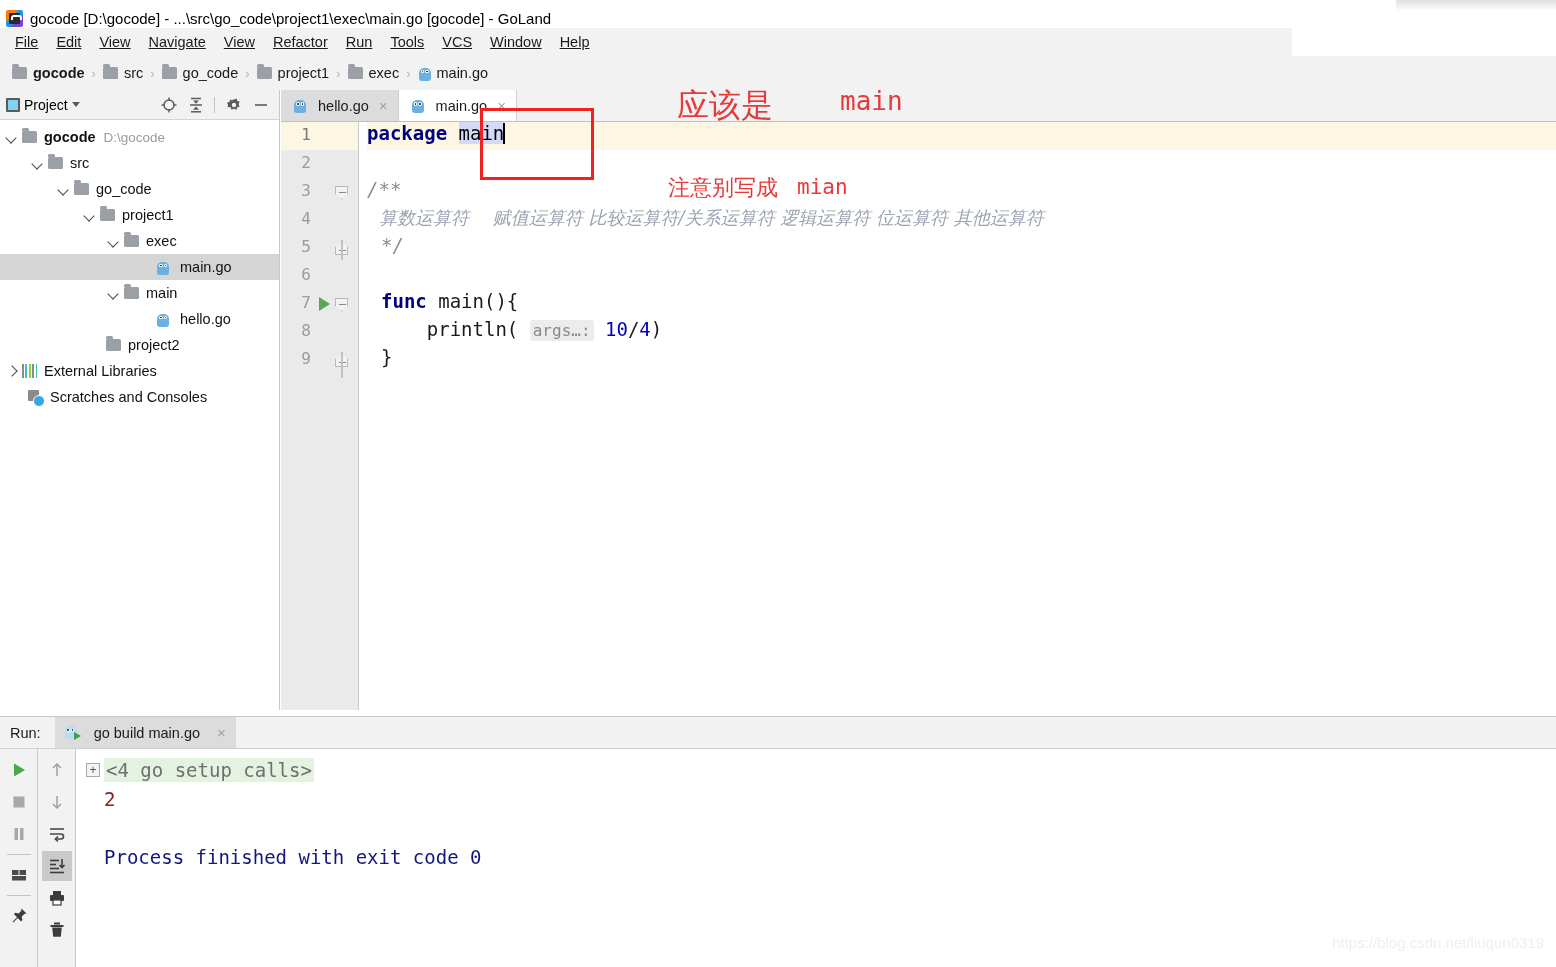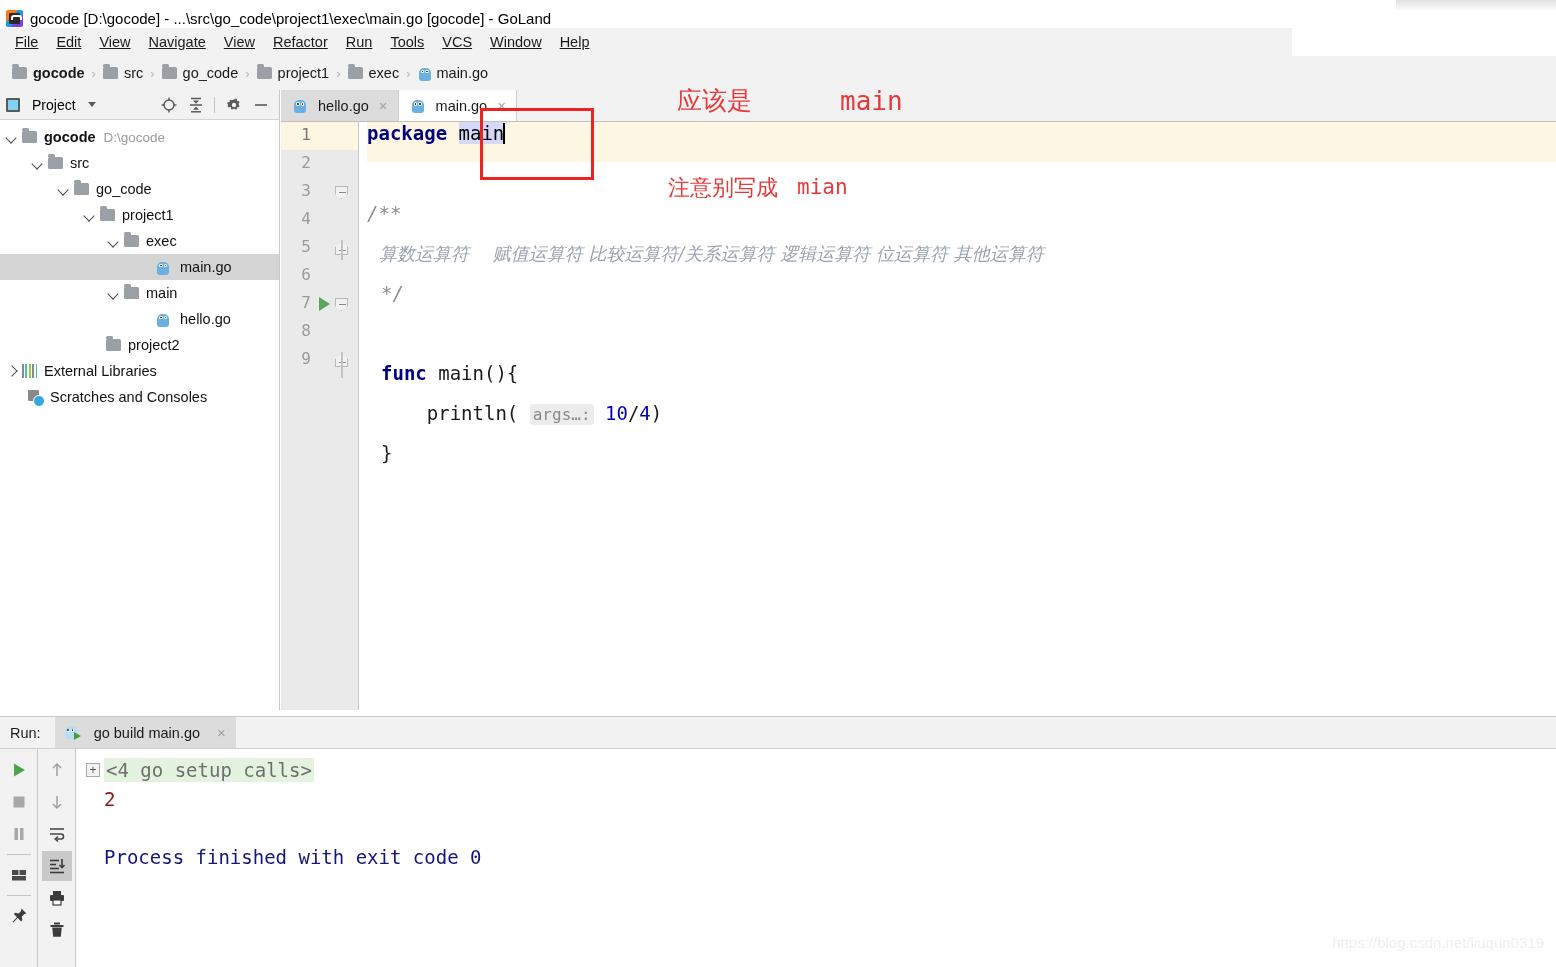--- a/index.html
+++ b/index.html
@@ -97,21 +97,21 @@
 
   
   .sidebar {
     position: absolute; left: 0; top: 90px; width: 280px; height: 620px;
     background: #ffffff; border-right: 1px solid #c8c8c8;
   }
   .side-header {
     height: 30px; background: #f2f2f2; border-bottom: 1px solid #d4d4d4;
     display: flex; align-items: center; padding: 0 6px; font-size: 14px;
   }
-  .side-header .titlegrp { display: flex; align-items: center; gap: 12px; }
+  .side-header .titlegrp { display: flex; align-items: center; gap: 4px; }
   .sq-icon {
     width: 14px; height: 14px; border: 2px solid #5a5a5a; background: #7fd3f5;
     border-radius: 1px; display: inline-block;
   }
   .caret-down {
     width: 0; height: 0; border-left: 4.5px solid transparent;
     border-right: 4.5px solid transparent; border-top: 5px solid #5a5a5a;
     display: inline-block;
   }
   .side-tools { margin-left: auto; display: flex; align-items: center; gap: 10px; padding-right: 4px;}
@@ -218,21 +218,21 @@
     border-bottom: 7px solid transparent;
   }
   .gutter-rightline {
     position: absolute; right: 0; top: 0; width: 1px; height: 100%; background: #c8c8c8;
   }
 
   .code {
     flex: 1 1 auto; position: relative; padding-left: 8px;
     font-family: "DejaVu Sans Mono", monospace; font-size: 19px;
   }
-  .cline { height: 40px; white-space: pre; position: relative; padding-left: 0; }
+  .cline { height: 28px; white-space: pre; position: relative; padding-left: 0; }
   .cline.cur { background: #fdf6e3; }
   .kw { color: #000082; font-weight: bold; }
   .ident { color: #1a1a1a; }
   .sel { background: #d4d9f7; }
   .caret-bar {
     display: inline-block; width: 2px; height: 21px; background: #000;
     vertical-align: -4px; margin-left: -1px;
   }
   .cmt { color: #8c8c8c; font-style: italic; }
   .cmt-cn { color: #9aa3b0; font-style: italic; font-family: "DejaVu Serif", serif; font-size: 18px;}
@@ -243,21 +243,21 @@
   .num-lit { color: #0000c0; }
 
   
   .redbox {
     position: absolute; border: 3px solid #ef2222; background: transparent;
     pointer-events: none;
   }
   .redtext {
     position: absolute; color: #e8393a; white-space: pre;
   }
-  .redtext.cn { font-family: "DejaVu Serif", serif; font-size: 25px; }
+  .redtext.cn { font-family: "DejaVu Serif", serif; font-size: 32px; }
   .redtext.mono { font-family: "DejaVu Sans Mono", monospace; font-size: 26px; }
   .redtext.cn2 { font-family: "DejaVu Serif", serif; font-size: 22px; }
   .redtext.mono2 { font-family: "DejaVu Sans Mono", monospace; font-size: 21px; }
 
   
   .runwin {
     position: absolute; left: 0; top: 716px; width: 1556px; height: 251px;
     background: #ec4899; border-top: 1px solid #c8c8c8;
   }
   .run-header {

